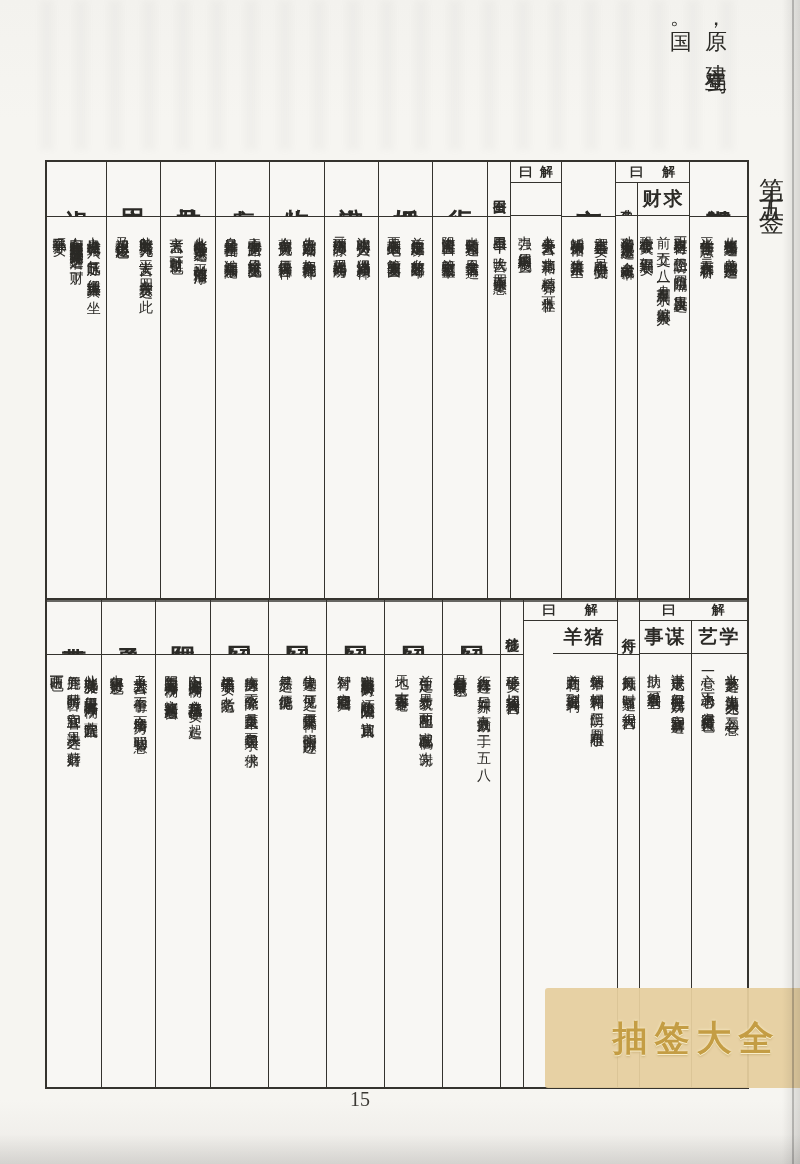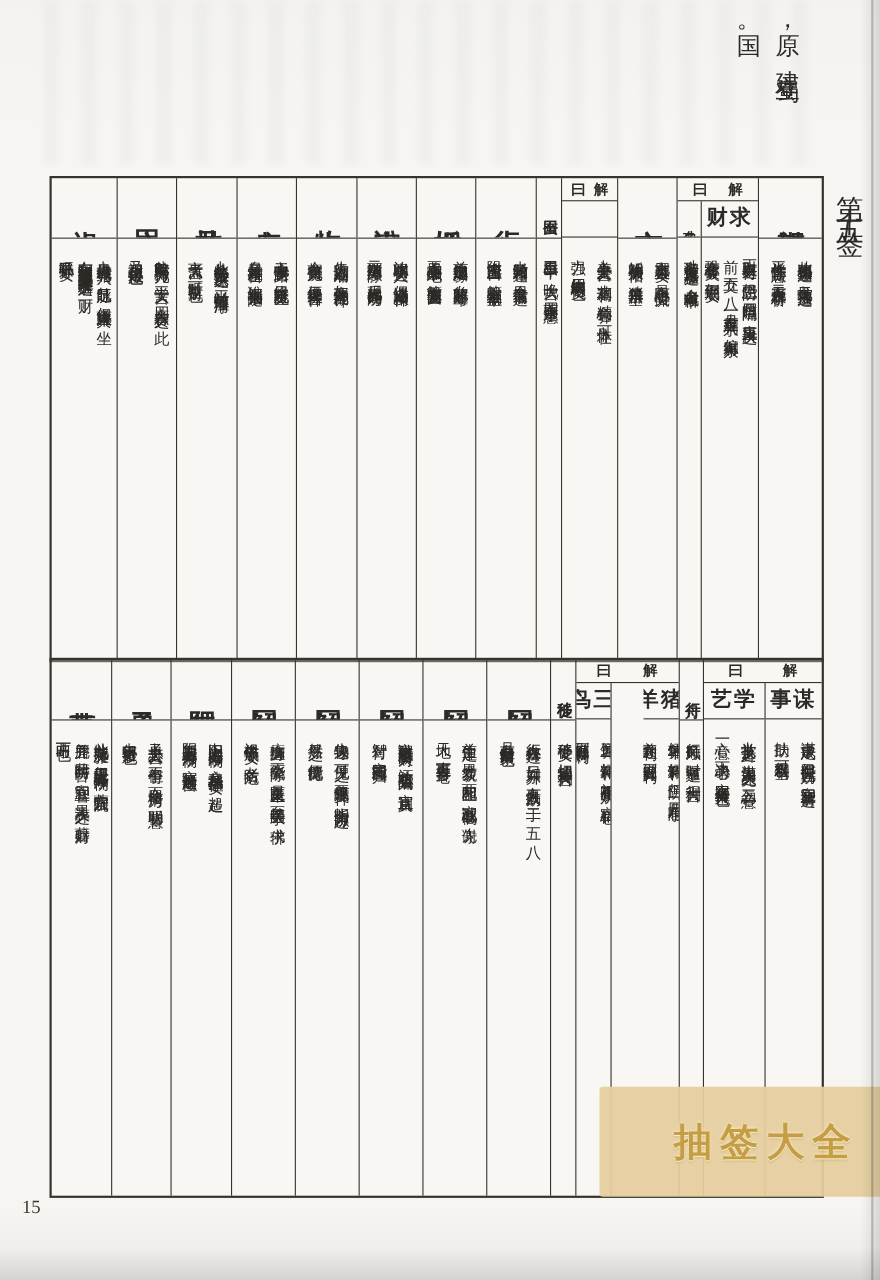--- a/index.html
+++ b/index.html
@@ -39,21 +39,21 @@
     justify-content:space-around;font-size:13px;font-weight:700;padding:0 4px;}
   .grow{display:flex;flex:1 1 auto;min-height:0;}
   .grow > * + *{border-left:1.5px solid var(--line);}
   .grow .hdr{height:32px;border-bottom:1.8px solid var(--line);}
   .grow .v-small .hlabel{font-size:12px;}
   .grow .h .hlabel{font-size:19px;text-align:center;}
   .watermark{position:absolute;left:545px;top:988px;width:303px;height:100px;border-radius:3px;
     background:rgba(229,206,158,0.94);display:flex;align-items:center;justify-content:center;}
   .watermark span{font-size:35px;font-weight:700;letter-spacing:7px;color:#c49d44;
     text-shadow:0 1px 0 #f9eec9,0 0 3px #fff3cf,0 2px 2px rgba(140,100,20,0.35);}
-  .page-number{position:absolute;top:1088px;left:0;width:720px;text-align:left;font-size:17px;color:#3a3833;padding-left:20px;}
+  .page-number{position:absolute;top:1088px;left:0;width:720px;text-align:center;font-size:20px;color:#3a3833;}
 </style>
 </head>
 <body>
 
 <div class="stage">
   <div class="ghost-top"></div>
 
   <div class="story vtext">
     <div class="tline">原，建立蜀</div>
     <div class="tline">国。</div>
@@ -332,31 +332,20 @@
             <div class="tline">移徙平安　切切速移得利大吉</div>
           </div>
         </div>
       </div>
       <div class="tgroup" style="flex: 104 1 0px;">
         <div class="band">
           <span>曰</span>
           <span>解</span>
         </div>
         <div class="grow">
-          <div class="col" style="flex: 52 1 0px;">
-            <div class="hdr h">
-              <div class="hlabel">鸟三</div>
-            </div>
-            <div class="body">
-              <div class="vlines">
-                <div class="tline">饲养三鸟　饲料调和　初有小阻无妨　宜精心饲</div>
-                <div class="tline">到底可得厚财利</div>
-              </div>
-            </div>
-          </div>
           <div class="col" style="flex: 52 1 0px; padding-left: 29px;">
             <div class="hdr h">
               <div class="hlabel">羊猪</div>
             </div>
             <div class="body">
               <div class="vlines">
                 <div class="tline">饲养猪羊　饲料调和　但防三　四月有小阻</div>
                 <div class="tline">养之顺利　到底可得大利</div>
               </div>
             </div>
@@ -372,39 +361,39 @@
             <div class="tline">行舟顺风　时运亨通　得利大吉</div>
           </div>
         </div>
       </div>
       <div class="tgroup" style="flex: 120 1 0px;">
         <div class="band">
           <span>曰</span>
           <span>解</span>
         </div>
         <div class="grow">
+          <div class="col" style="flex: 58 1 0px;">
+            <div class="hdr h">
+              <div class="hlabel">事谋</div>
+            </div>
+            <div class="body">
+              <div class="vlines">
+                <div class="tline">谋事定成　但有些口舌无妨　宜立胆智前进</div>
+                <div class="tline">扶助　可得名利双全</div>
+              </div>
+            </div>
+          </div>
           <div class="col" style="flex: 62 1 0px;">
             <div class="hdr h">
               <div class="hlabel">艺学</div>
             </div>
             <div class="body">
               <div class="vlines">
                 <div class="tline">卜学技艺之卦　为谋为果决之兆　勿三心二意</div>
                 <div class="tline">心一意　下决心学习　定得名师传真艺也</div>
-              </div>
-            </div>
-          </div>
-          <div class="col" style="flex: 58 1 0px;">
-            <div class="hdr h">
-              <div class="hlabel">事谋</div>
-            </div>
-            <div class="body">
-              <div class="vlines">
-                <div class="tline">谋事定成　但有些口舌无妨　宜立胆智前进</div>
-                <div class="tline">扶助　可得名利双全</div>
               </div>
             </div>
           </div>
         </div>
       </div>
     </div>
 
   <div class="watermark">
     <span>抽签大全</span>
   </div>

